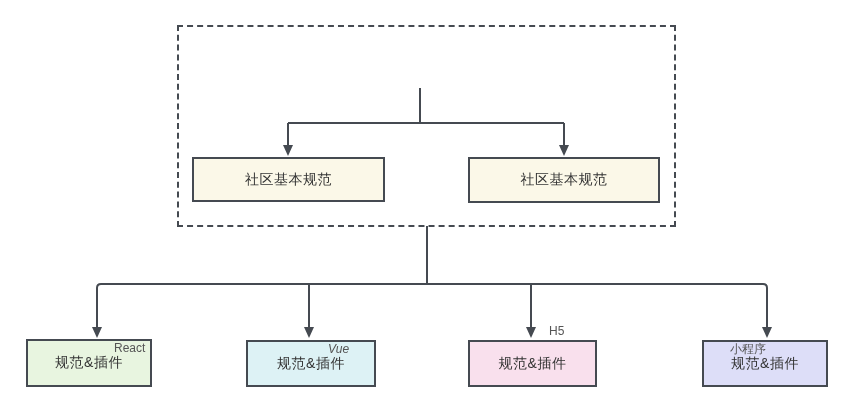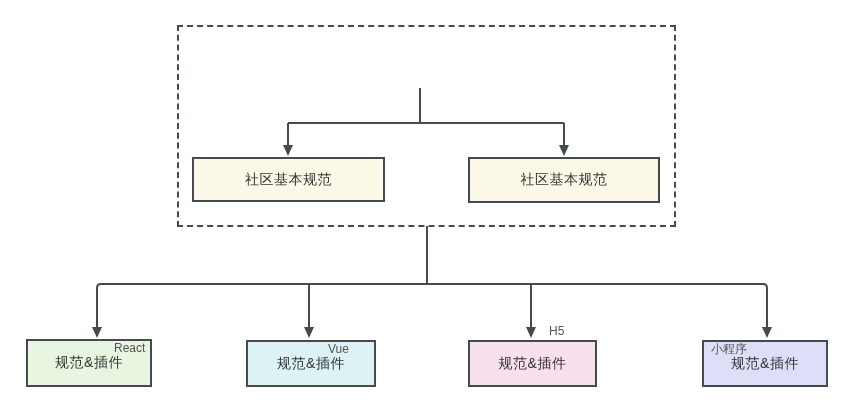--- a/index.html
+++ b/index.html
@@ -29,23 +29,23 @@
   .node-react{left:26px;top:339px;width:126px;height:48px;}
   .node-vue{left:246px;top:340px;width:130px;height:47px;}
   .node-h5{left:468px;top:340px;width:129px;height:47px;}
   .node-mini{left:702px;top:340px;width:126px;height:47px;}
   .edge{stroke:var(--line);stroke-width:2;fill:none;stroke-linejoin:round;}
   .arrowhead{fill:var(--line);stroke:none;}
   .edge-label{
     position:absolute;font-size:12px;color:var(--label);white-space:nowrap;margin-top:40px;
   }
   .edge-label-react{left:114px;top:301px;}
-  .edge-label-vue{left:328px;top:302px;}
+  .edge-label-vue{left:328px;top:302px;font-style:italic;}
   .edge-label-h5{left:549px;top:284px;}
-  .edge-label-mini{left:711px;top:301px;text-align:center;}
+  .edge-label-mini{left:730px;top:301px;text-align:center;}
 </style>
 </head>
 <body>
 
 <div class="canvas">
 
   <div class="group-box"></div>
 
   <svg class="svg-layer" viewBox="0 0 853 412">
 

